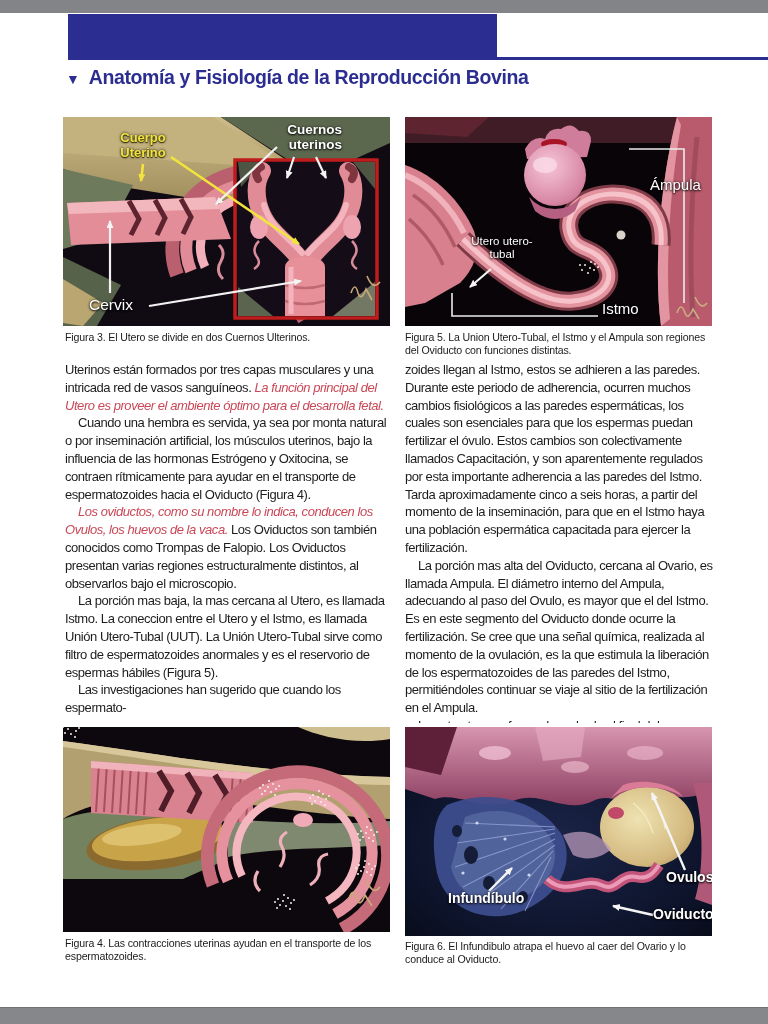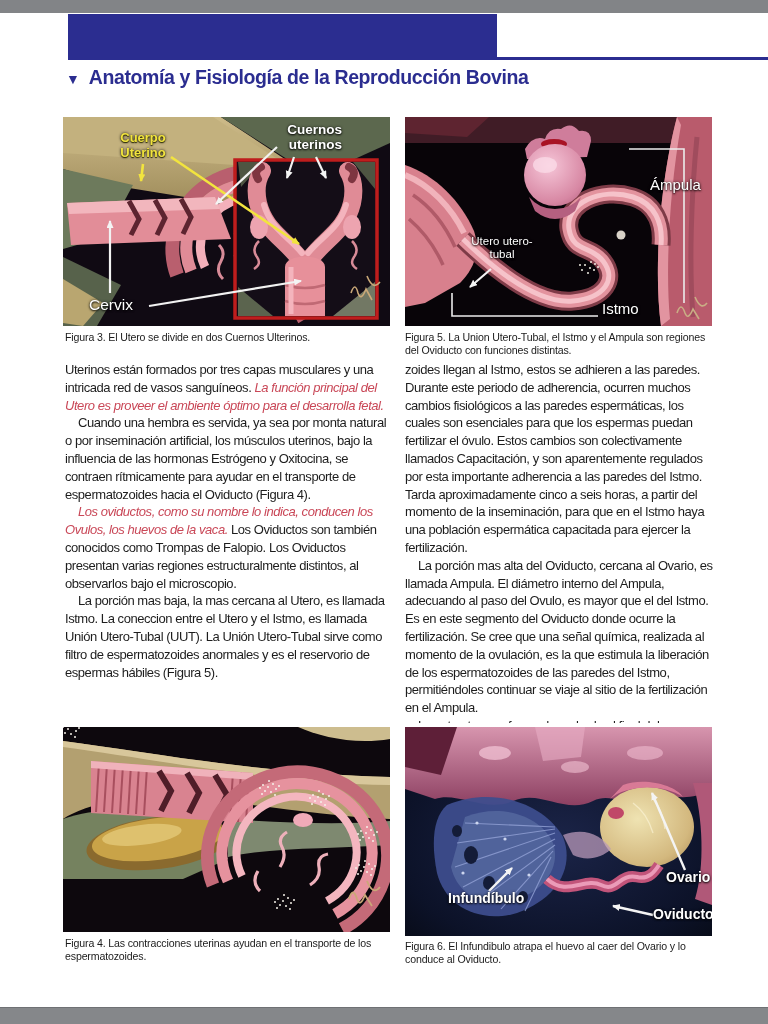--- a/index.html
+++ b/index.html
@@ -195,20 +195,21 @@
     <div class="lbl l-union">Utero utero-tubal</div>
     <div class="lbl l-istmo">Istmo</div>
   </div>
   <div class="caption" id="cap5">Figura 5. La Union Utero-Tubal, el Istmo y el Ampula son regiones del Oviducto con funciones distintas.</div>
 
   <div class="col" id="col-left">
       <p class=""><span>Uterinos están formados por tres capas musculares y una intricada red de vasos sanguíneos. </span><span class="red">La función principal del Utero es proveer el ambiente óptimo para el desarrolla fetal.</span></p>
       <p class="indent"><span>Cuando una hembra es servida, ya sea por monta natural o por inseminación artificial, los músculos uterinos, bajo la influencia de las hormonas Estrógeno y Oxitocina, se contraen rítmicamente para ayudar en el transporte de espermatozoides hacia el Oviducto (Figura 4).</span></p>
       <p class="indent"><span class="red">Los oviductos, como su nombre lo indica, conducen los Ovulos, los huevos de la vaca. </span><span>Los Oviductos son también conocidos como Trompas de Falopio. Los Oviductos presentan varias regiones estructuralmente distintos, al observarlos bajo el microscopio.</span></p>
       <p class="indent"><span>La porción mas baja, la mas cercana al Utero, es llamada Istmo. La coneccion entre el Utero y el Istmo, es llamada Unión Utero-Tubal (UUT). La Unión Utero-Tubal sirve como filtro de espermatozoides anormales y es el reservorio de espermas hábiles (Figura 5).</span></p>
+      <p class="indent"><span>Las investigaciones han sugerido que cuando los espermato-</span></p>
     </div>
   <div class="col" id="col-right">
       <p class=""><span>zoides llegan al Istmo, estos se adhieren a las paredes. Durante este periodo de adherencia, ocurren muchos cambios fisiológicos a las paredes espermáticas, los cuales son esenciales para que los espermas puedan fertilizar el óvulo. Estos cambios son colectivamente llamados Capacitación, y son aparentemente regulados por esta importante adherencia a las paredes del Istmo. Tarda aproximadamente cinco a seis horas, a partir del momento de la inseminación, para que en el Istmo haya una población espermática capacitada para ejercer la fertilización.</span></p>
       <p class="indent"><span>La porción mas alta del Oviducto, cercana al Ovario, es llamada Ampula. El diámetro interno del Ampula, adecuando al paso del Ovulo, es mayor que el del Istmo. Es en este segmento del Oviducto donde ocurre la fertilización. Se cree que una señal química, realizada al momento de la ovulación, es la que estimula la liberación de los espermatozoides de las paredes del Istmo, permitiéndoles continuar se viaje al sitio de la fertilización en el Ampula.</span></p>
       <p class="indent"><span>La estructura en forma de embudo al final del Oviducto, llamado Infundíbulo, rodea los ovarios y cosecha los huevos, evi-</span></p>
     </div>
 
   <div class="fig" id="fig4">
     <svg class="figsvg" viewBox="0 0 327 205" preserveAspectRatio="none">
       <rect width="327" height="205" fill="#0d080d"></rect>
@@ -330,19 +331,19 @@
 
       <path d="M158,108 C 180,100 196,108 206,122 C 196,132 180,134 168,128 Z" fill="#b898b8" opacity="0.75"></path>
       <path d="M142,152 C 162,170 180,150 196,158 C 212,166 214,146 232,150 C 244,153 250,144 254,138" fill="none" stroke="#c2547a" stroke-width="11"></path>
       <path d="M142,152 C 162,170 180,150 196,158 C 212,166 214,146 232,150 C 244,153 250,144 254,138" fill="none" stroke="#eb9bb8" stroke-width="4"></path>
 
       <line x1="84" y1="164" x2="107" y2="141" stroke="#f4f4f4" stroke-width="2.4" marker-end="url(#m6w)"></line>
       <line x1="280" y1="143" x2="247" y2="66" stroke="#f4f4f4" stroke-width="2.4" marker-end="url(#m6w)"></line>
       <line x1="248" y1="188" x2="208" y2="179" stroke="#f4f4f4" stroke-width="2.4" marker-end="url(#m6w)"></line>
     </svg>
     <div class="lbl l-infund">Infundíbulo</div>
-    <div class="lbl l-ovario">Ovario</div>
+    <div class="lbl l-ovario">Ovulos</div>
     <div class="lbl l-oviducto">Oviducto</div>
   </div>
   <div class="caption" id="cap6">Figura 6. El Infundibulo atrapa el huevo al caer del Ovario y lo conduce al Oviducto.</div>
 
   <div class="bar bar-bottom"></div>
 </div>
 
 </body></html>

